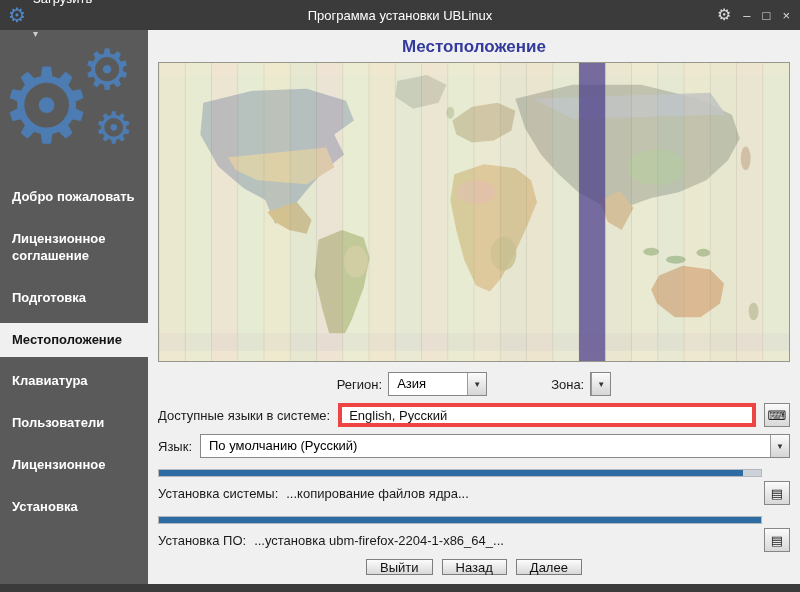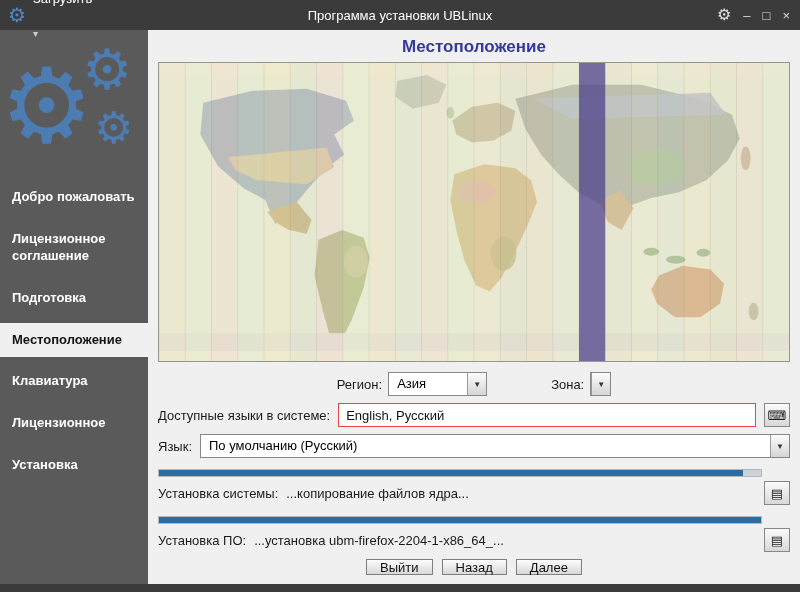--- a/index.html
+++ b/index.html
@@ -39,21 +39,21 @@
 
   .combo { display:flex; align-items:stretch; background:#fff; border:1px solid #878787; height:24px; }
   .combo .val { padding:3px 8px; font-size:13px; white-space:nowrap; overflow:hidden; }
   .combo .arrow-btn { width:19px; border-left:1px solid #9a9a9a; background:linear-gradient(#fcfcfc,#d5d5d5); display:flex; align-items:center; justify-content:center; font-size:8px; color:#333; }
   .combo.region .val { min-width:78px; }
   .combo.zone .val { min-width:132px; }
   .combo.grow { flex:1; }
   .combo.grow .val { flex:1; }
 
   .row { display:flex; align-items:center; gap:8px; margin-top:7px; }
-  .text-input { flex:1; height:24px; border:1px solid #ef4444; background:#fff; font:13px "Liberation Sans", sans-serif; padding:0 7px; color:#111; }
+  .text-input { flex:1; height:24px; border:4px solid #ef4444; background:#fff; font:13px "Liberation Sans", sans-serif; padding:0 7px; color:#111; }
   .tool-btn { flex:0 0 26px; width:26px; height:24px; border:1px solid #878787; background:linear-gradient(#fbfbfb,#d8d8d8); display:flex; align-items:center; justify-content:center; font-size:13px; color:#222; cursor:default; }
 
   .bar { height:8px; background:#cdd2d8; border:1px solid #b3b8bf; margin-top:11px; margin-right:28px; position:relative; }
   .bar-fill { position:absolute; left:0; top:0; bottom:0; background:#2d6ca2; }
 
   .status-row { display:flex; align-items:center; gap:8px; margin-top:4px; font-size:13px; color:#1a1a1a; }
   .status-row .tool-btn { margin-left:auto; }
   .status-text { white-space:nowrap; overflow:hidden; }
 
   .btn-row { display:flex; justify-content:center; gap:9px; margin-top:7px; }
@@ -87,20 +87,21 @@
     <div class="logo">
       <span class="gear-big">⚙</span>
       <span class="gear-med">⚙</span>
       <span class="gear-small">⚙</span>
     </div>
     <div class="nav-item"><span>Добро пожаловать</span></div>
     <div class="nav-item"><span>Лицензионное соглашение</span></div>
     <div class="nav-item"><span>Подготовка</span></div>
     <div class="nav-item active"><span>Местоположение</span></div>
     <div class="nav-item"><span>Клавиатура</span></div>
+    <div class="nav-item"><span>Пользователи</span></div>
     <div class="nav-item"><span>Лицензионное</span></div>
     <div class="nav-item"><span>Установка</span></div>
   </div>
 
   <div class="content">
     <div class="heading" style="color: rgb(51, 58, 156);">Местоположение</div>
 
     <div class="map-wrap">
       <svg viewBox="0 0 640 300" preserveAspectRatio="none">
         <rect x="0" y="0" width="640" height="300" fill="#edf0da"></rect>

